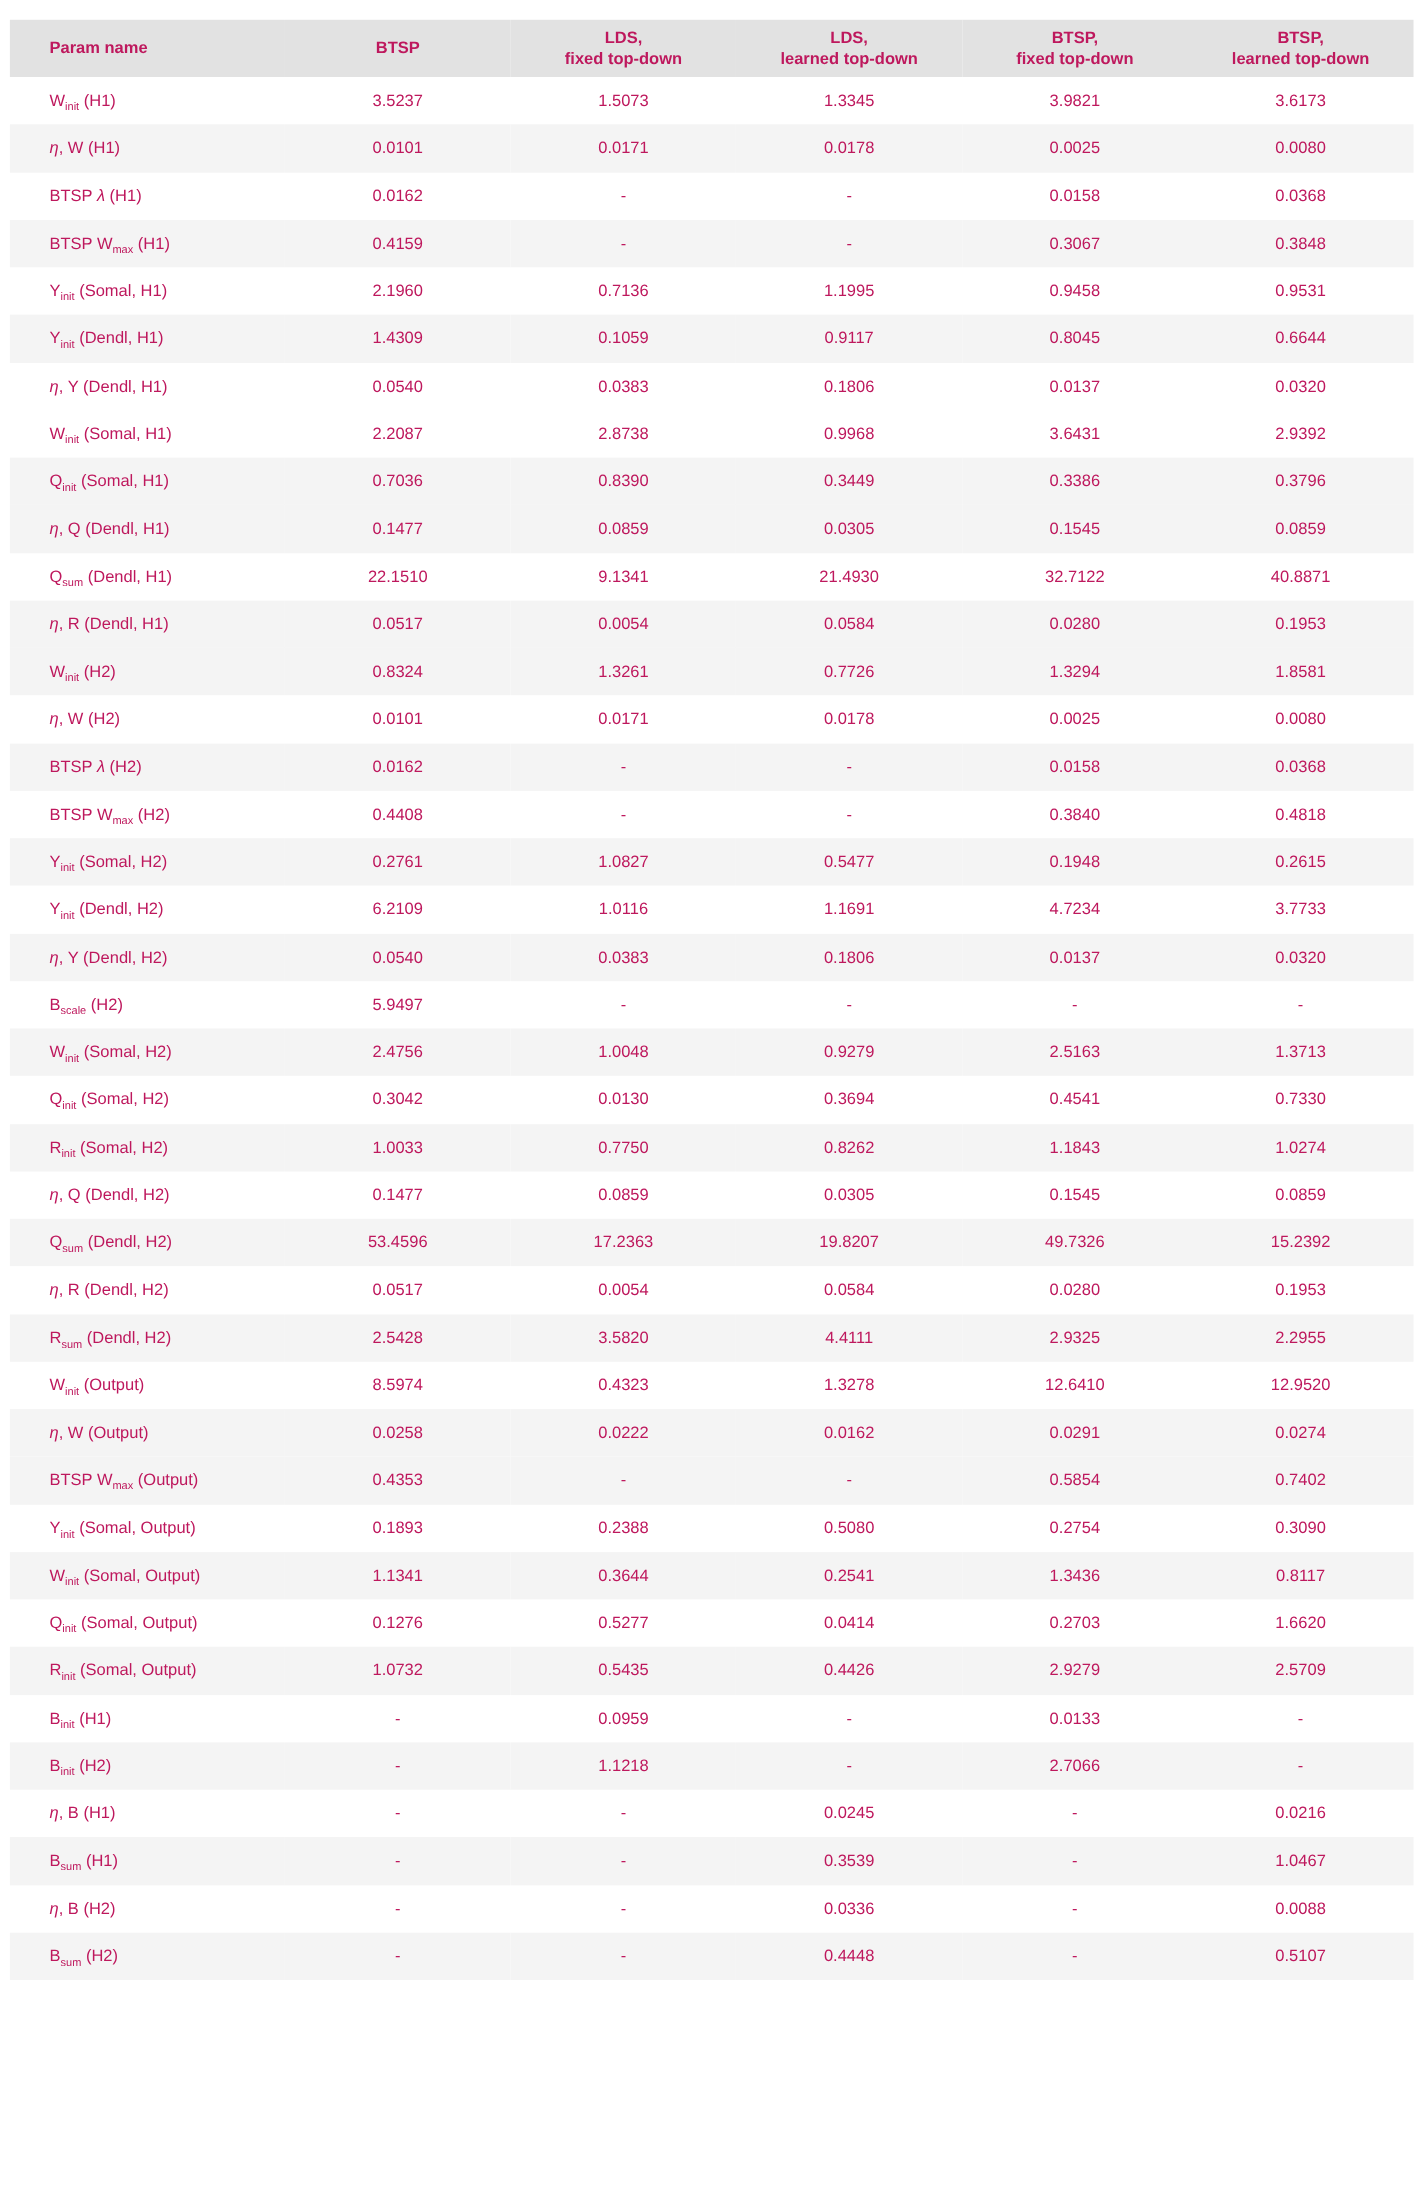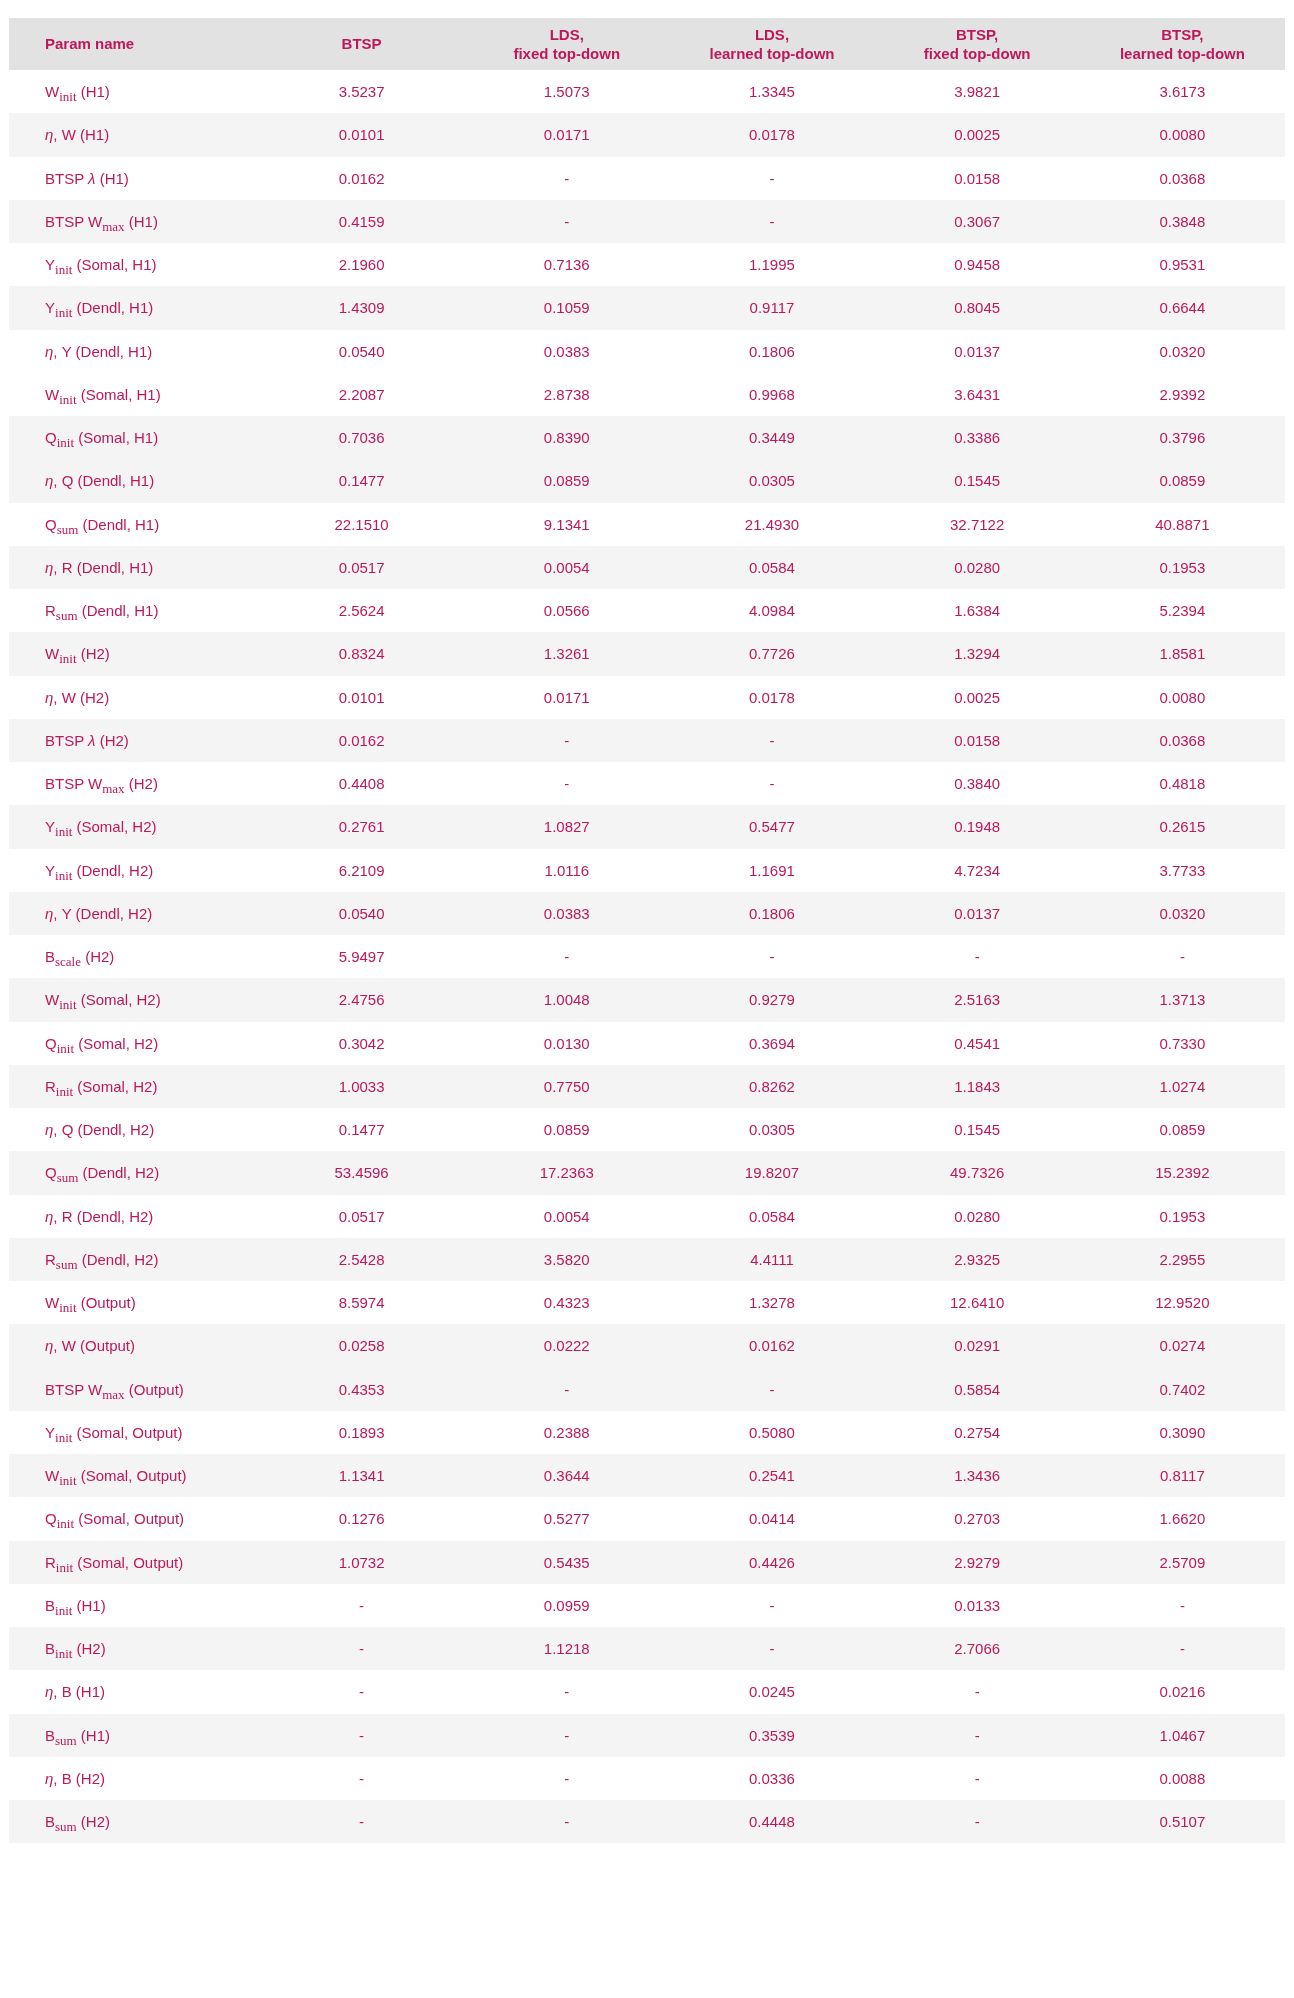--- a/index.html
+++ b/index.html
@@ -27,21 +27,21 @@
   }
   thead th.param { text-align:left; padding-left:36px; }
   tbody td {
     height:43.25px;
     text-align:center;
     vertical-align:middle;
     font-size:15px;
   }
   tbody td.param { text-align:left; padding-left:36px; }
   tbody tr.stripe td { background:#f4f4f4; }
-  sub { font-size:13px; line-height:0;font-family:Liberation Serif, serif; }
+  sub { font-size:10px; line-height:0; }
   i { font-style:italic; font-family:"Liberation Sans","DejaVu Sans",sans-serif; }
 </style>
 </head>
 <body>
 
 <div class="table-wrap">
   <table>
     <colgroup>
       <col class="c-param">
       <col>
@@ -154,28 +154,20 @@
           <td class="val">40.8871</td>
         </tr>
         <tr class="stripe">
           <td class="param"><i>η</i><span>, R (Dendl, H1)</span></td>
           <td class="val">0.0517</td>
           <td class="val">0.0054</td>
           <td class="val">0.0584</td>
           <td class="val">0.0280</td>
           <td class="val">0.1953</td>
         </tr>
-        <tr>
-          <td class="param"><span>R</span><sub>sum</sub><span> (Dendl, H1)</span></td>
-          <td class="val">2.5624</td>
-          <td class="val">0.0566</td>
-          <td class="val">4.0984</td>
-          <td class="val">1.6384</td>
-          <td class="val">5.2394</td>
-        </tr>
         <tr class="stripe">
           <td class="param"><span>W</span><sub>init</sub><span> (H2)</span></td>
           <td class="val">0.8324</td>
           <td class="val">1.3261</td>
           <td class="val">0.7726</td>
           <td class="val">1.3294</td>
           <td class="val">1.8581</td>
         </tr>
         <tr>
           <td class="param"><i>η</i><span>, W (H2)</span></td>

